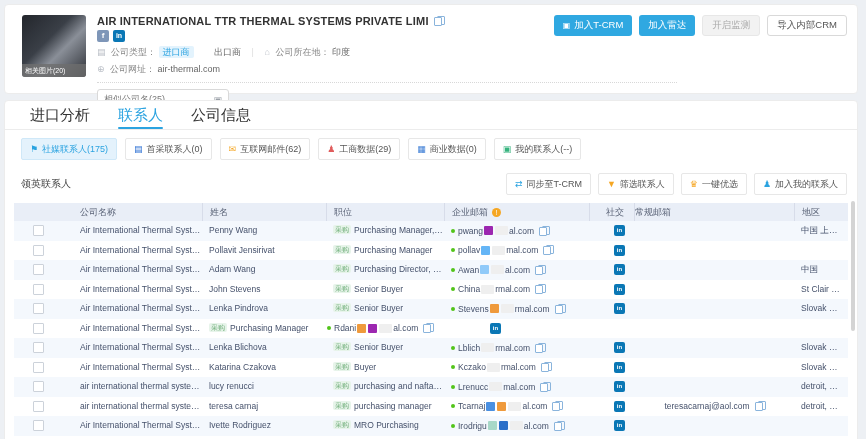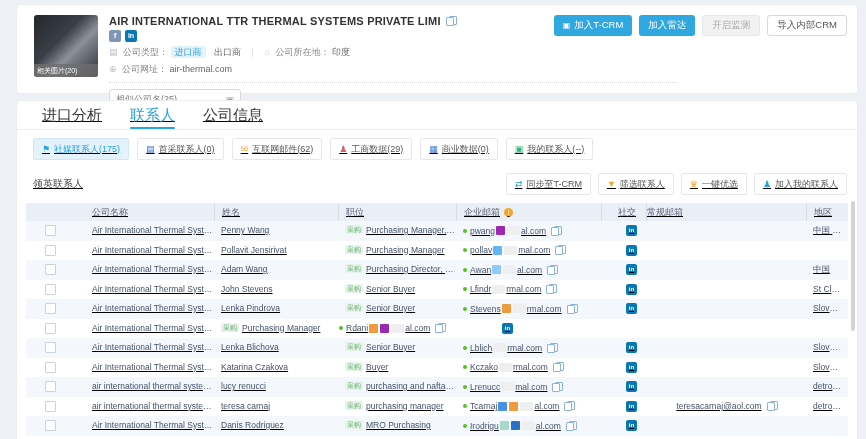--- a/index.html
+++ b/index.html
@@ -1,19 +1,19 @@
 <!DOCTYPE html>
 <html><head>
 <meta charset="utf-8">
 <style>
   html,body{margin:0;padding:0;width:866px;height:439px;overflow:hidden;
     font-family:"Liberation Sans","DejaVu Sans",sans-serif;background:#edf0f4;}
   .page{position:absolute;inset:0;}
-  .card{position:absolute;left:16px;right:8px;background:#fff;border-radius:4px;
-    border:1px solid #ececec;box-sizing:border-box;text-decoration:underline;}
+  .card{position:absolute;left:4px;right:8px;background:#fff;border-radius:4px;
+    border:1px solid #ececec;box-sizing:border-box;}
   .header-card{top:4px;height:90px;}
   .main-card{top:100px;height:345px;}
 
   
   .photo{position:absolute;left:17px;top:10px;width:64px;height:62px;border-radius:3px;overflow:hidden;
     background:linear-gradient(135deg,#23262c 0%,#3a3f47 40%,#8a8f98 60%,#2c2f35 100%);}
   .photo-cap{position:absolute;left:0;right:0;bottom:0;height:13px;background:rgba(110,110,110,.8);
     color:#fff;font-size:7px;line-height:13px;text-align:left;padding-left:3px;}
   .hc-info{position:absolute;left:92px;top:10px;right:180px;}
   .title-row{font-size:11px;color:#333;font-weight:600;letter-spacing:.2px;white-space:nowrap;}
@@ -22,21 +22,21 @@
   .copy-ic::before{content:"";position:absolute;left:0;bottom:0;width:6px;height:7px;border:1px solid #8ab4dc;border-radius:1px;background:#fff;z-index:1;}
   .social-row{margin-top:3px;display:flex;gap:4px;}
   .sq-ic{width:12px;height:12px;border-radius:2px;color:#fff;font-size:8px;font-weight:bold;
     text-align:center;line-height:12px;display:inline-block;}
   .fb{background:#7e96b8;}
   .li{background:#0a77b5;font-size:7px;}
   .meta-row{margin-top:4px;font-size:9px;color:#666;white-space:nowrap;}
   .meta-ic{color:#b9bec6;font-size:9px;margin-right:3px;}
   .meta-label{color:#888;}
   .tag-import{background:#e3f3fd;color:#2ba3e0;border-radius:2px;padding:1px 4px;font-size:9px;}
-  .type-export{color:#666;margin-left:6px;}
+  .type-export{color:#666;margin-left:18px;}
   .meta-sep{color:#ddd;margin:0 8px;}
   .dotted{border-top:1px dotted #d8d8d8;margin-top:6px;}
   .similar-select{margin-top:6px;width:118px;height:19px;border:1px solid #d9d9d9;border-radius:3px;
     display:flex;align-items:center;justify-content:space-between;padding:0 6px;font-size:9px;color:#777;background:#fff;}
   .cal-ic{color:#9aa0a8;font-size:9px;}
   .hc-actions{position:absolute;right:10px;top:10px;display:flex;gap:7px;}
   .btn{height:21px;border-radius:3px;font-size:9.5px;display:inline-flex;align-items:center;
     padding:0 9px;cursor:pointer;white-space:nowrap;box-sizing:border-box;}
   .btn-blue{background:#2fa8e1;color:#fff;}
   .btn-disabled{background:#f2f2f2;color:#aaa;border:1px solid #e7e7e7;}
@@ -280,21 +280,21 @@
           </div>
           <div class="trow">
             <div class="td c-check">
               <span class="cb"></span>
             </div>
             <div class="td c-company">Air International Thermal Systems</div>
             <div class="td c-name">John Stevens</div>
             <div class="td c-pos"><span class="pos-tag">采购</span>Senior Buyer</div>
             <div class="td c-email">
               <span class="dot"></span>
-              <span>Lfindr</span>
+              <span>China</span>
               <span class="mask gray"></span>
               <span>rmal.com</span>
               <span class="copy-ic"></span>
             </div>
             <div class="td c-social">
               <span class="li-small">in</span>
             </div>
             <div class="td c-regmail"></div>
             <div class="td c-region">St Clair Shores, Michigan, ...</div>
           </div>
@@ -423,21 +423,21 @@
               <span>teresacarnaj@aol.com</span>
               <span class="copy-ic"></span>
             </div>
             <div class="td c-region">detroit, michigan, united st...</div>
           </div>
           <div class="trow alt">
             <div class="td c-check">
               <span class="cb"></span>
             </div>
             <div class="td c-company">Air International Thermal Systems</div>
-            <div class="td c-name">Danis Rodriguez</div>
+            <div class="td c-name">Ivette Rodriguez</div>
             <div class="td c-pos"><span class="pos-tag">采购</span>MRO Purchasing</div>
             <div class="td c-email">
               <span class="dot"></span>
               <span>Irodrigu</span>
               <span class="mask" style="background:#a8d8c8"></span>
               <span class="mask" style="background:#2a6fc9"></span>
               <span class="mask gray"></span>
               <span>al.com</span>
               <span class="copy-ic"></span>
             </div>

